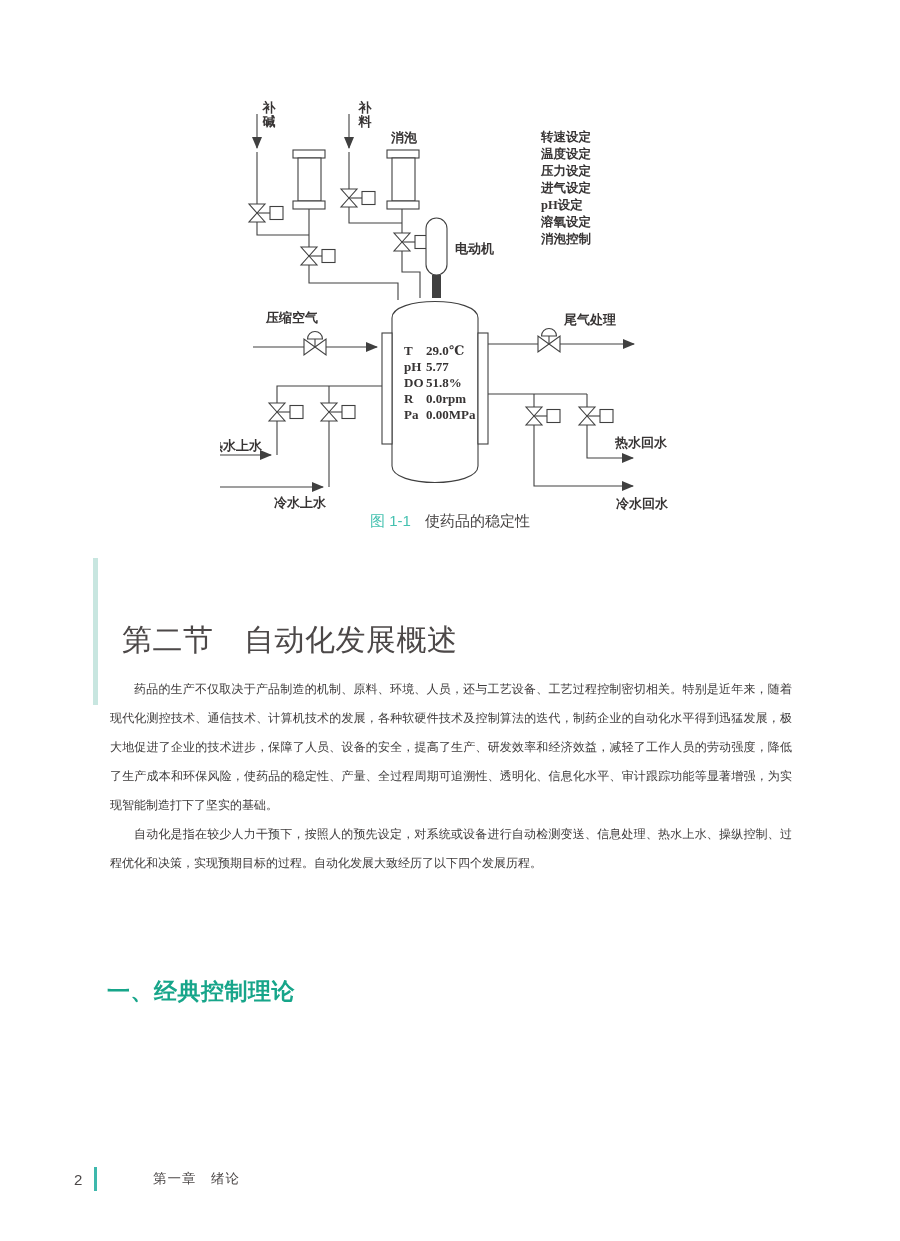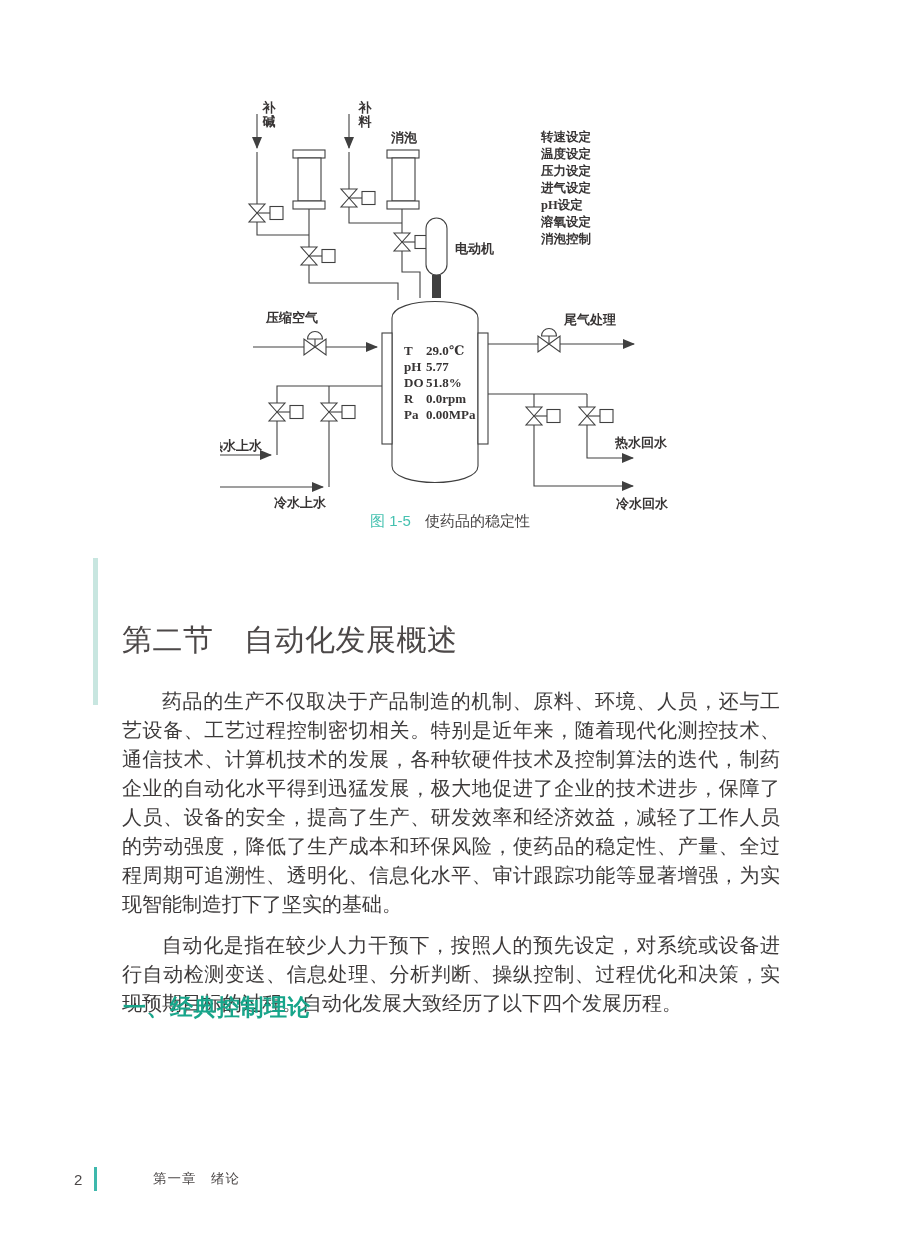--- a/index.html
+++ b/index.html
@@ -18,26 +18,26 @@
   .dtx{font-family:"Liberation Serif","DejaVu Serif",serif;font-weight:bold;font-size:13px;fill:#373434;}
   .dtx.sm{font-size:12.5px;}
   .caption{position:absolute;left:220px;top:512px;width:460px;text-align:center;
            font-size:15px;color:#474444;}
   .caption .cap-label{color:var(--caption-teal);margin-right:14px;}
 
   
   .section-bar{position:absolute;left:93px;top:558px;width:5px;height:147px;background:var(--accent-light);}
   h1.sec{position:absolute;left:106px;top:604px;margin:16px;font-size:30px;font-weight:normal;
          letter-spacing:0.5px;color:var(--heading);}
-  h2.sub{position:absolute;left:107px;top:976px;margin:16px;font-size:23px;font-weight:bold;
+  h2.sub{position:absolute;left:107px;top:976px;margin:0;font-size:23px;font-weight:bold;
          letter-spacing:0.5px;color:var(--accent);}
 
   
   .body-block{position:absolute;left:110px;width:682px;}
-  .body-block p{margin:12px;text-indent:2em;font-size:20px;line-height:29px;text-align:justify;
+  .body-block p{margin:0;text-indent:2em;font-size:12px;line-height:29px;text-align:justify;
                 color:var(--text);}
   #body1{top:675px;}
   #body2{top:1031px;}
 
   
   .footer{position:absolute;left:74px;top:1166px;display:flex;align-items:center;height:26px;color:var(--heading);}
   .footer .pg{font-size:15px;width:18px;}
   .footer .fbar{width:3px;height:24px;background:var(--footer-bar);margin:0 12px 0 2px;}
   .footer .fch{font-size:13.5px;letter-spacing:1px;margin-left:44px;}
 </style>
@@ -168,29 +168,29 @@
       <use href="#hvalve" transform="translate(534,416)"></use>
       <use href="#hvalve" transform="translate(587,416)"></use>
       <path class="st" d="M587,425 L587,458 L633,458" marker-end="url(#arr)"></path>
       <text class="dtx" x="615" y="447">热水回水</text>
       <path class="st" d="M534,425 L534,486 L633,486" marker-end="url(#arr)"></path>
       <text class="dtx" x="616" y="508">冷水回水</text>
     </g>
   </svg>
 
   <div class="caption">
-    <span class="cap-label">图 1-5</span><span>使药品的稳定性</span>
+    <span class="cap-label">图 1-1</span><span>使药品的稳定性</span>
   </div>
 
   <div class="section-bar"></div>
   <h1 class="sec">第二节　自动化发展概述</h1>
 
   <div class="body-block" id="body1">
     <p>药品的生产不仅取决于产品制造的机制、原料、环境、人员，还与工艺设备、工艺过程控制密切相关。特别是近年来，随着现代化测控技术、通信技术、计算机技术的发展，各种软硬件技术及控制算法的迭代，制药企业的自动化水平得到迅猛发展，极大地促进了企业的技术进步，保障了人员、设备的安全，提高了生产、研发效率和经济效益，减轻了工作人员的劳动强度，降低了生产成本和环保风险，使药品的稳定性、产量、全过程周期可追溯性、透明化、信息化水平、审计跟踪功能等显著增强，为实现智能制造打下了坚实的基础。</p>
-    <p>自动化是指在较少人力干预下，按照人的预先设定，对系统或设备进行自动检测变送、信息处理、分析判断、操纵控制、过程优化和决策，实现预期目标的过程。自动化发展大致经历了以下四个发展历程。</p>
+    <p>自动化是指在较少人力干预下，按照人的预先设定，对系统或设备进行自动检测变送、信息处理、热水上水、操纵控制、过程优化和决策，实现预期目标的过程。自动化发展大致经历了以下四个发展历程。</p>
   </div>
 
   <h2 class="sub">一、经典控制理论</h2>
 
 
   <div class="footer">
     <span class="pg">2</span>
     <span class="fbar"></span>
     <span class="fch">第一章　绪论</span>
   </div>

